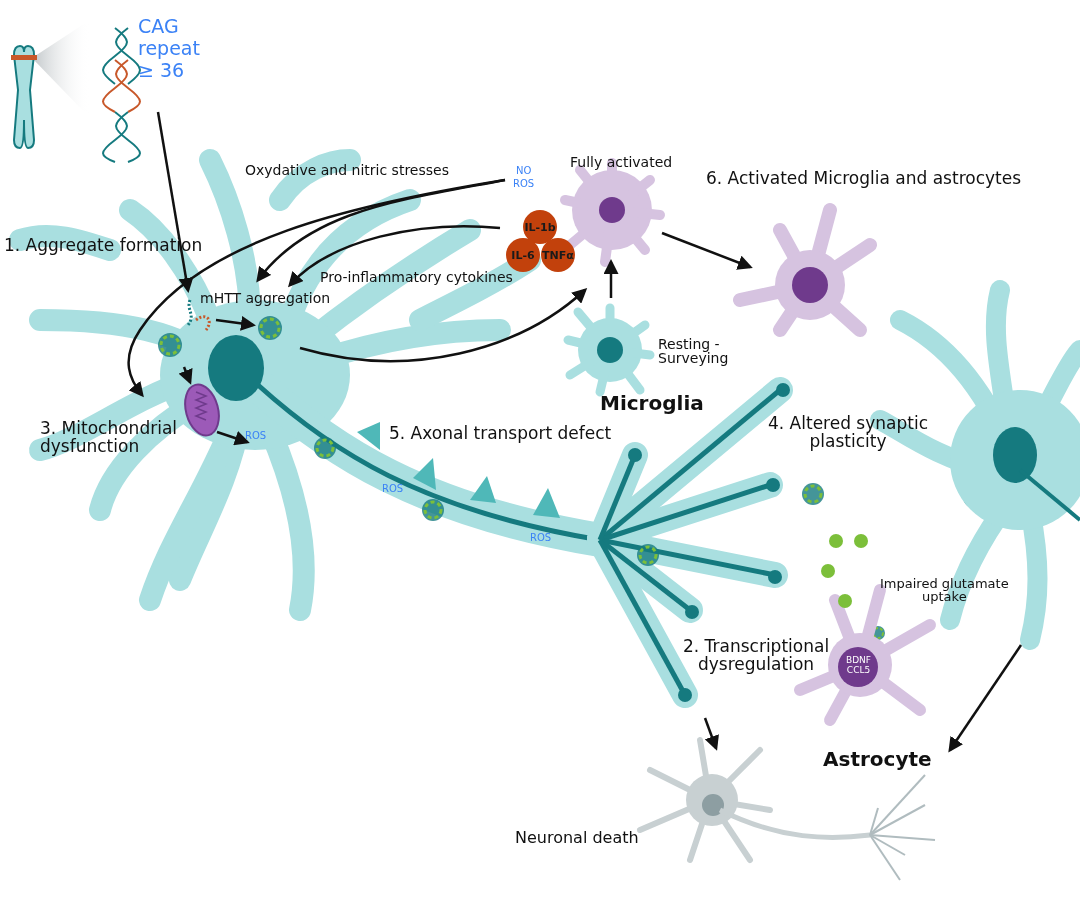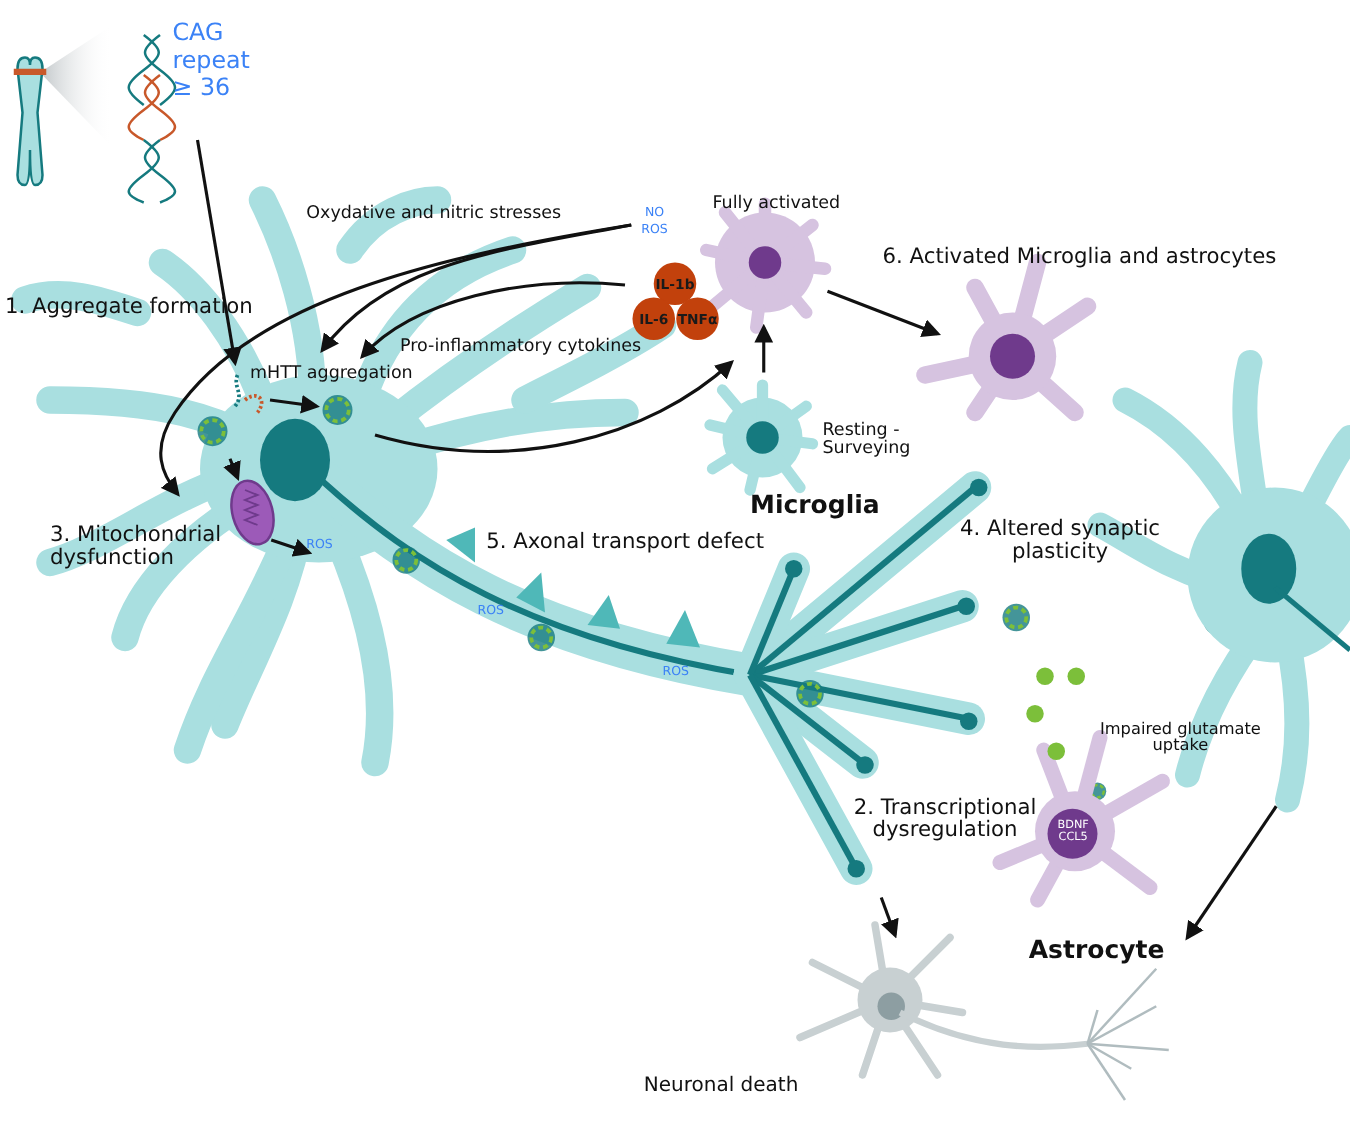--- a/index.html
+++ b/index.html
@@ -263,21 +263,21 @@
   <div>repeat</div>
   <div>≥ 36</div>
 </div>
 
 <div class="lbl lbl-sm" style="left:245px;top:163px;">Oxydative and nitric stresses</div>
 <div class="lbl orange center" style="left:513px;top:164px;font-size:10px;line-height:1.3;text-align:center;">
   <div>NO</div>
   <div>ROS</div>
 </div>
 <div class="lbl lbl-sm" style="left:570px;top:127px;margin-top:28px;">Fully activated</div>
-<div class="lbl lbl-md" style="left:706px;top:170px;font-size:17px;margin-top:27px;">6. Activated Microglia and astrocytes</div>
+<div class="lbl lbl-md" style="left:706px;top:170px;font-size:17px;">6. Activated Microglia and astrocytes</div>
 
 <div class="lbl lbl-md" style="left:4px;top:237px;font-size:17px;">1. Aggregate formation</div>
 
 <div class="cyt" style="left:523px;top:210px;">IL-1b</div>
 <div class="cyt" style="left:506px;top:238px;">IL-6</div>
 <div class="cyt" style="left:541px;top:238px;">TNFα</div>
 
 <div class="lbl lbl-sm" style="left:320px;top:270px;">Pro-inflammatory cytokines</div>
 <div class="lbl lbl-sm" style="left:200px;top:291px;">mHTT aggregation</div>
 
@@ -312,13 +312,13 @@
   <div>dysregulation</div>
 </div>
 
 <div class="lbl center" style="left:846px;top:655px;font-size:9px;color:#fff;line-height:1.15;">
   <div>BDNF</div>
   <div>CCL5</div>
 </div>
 
 <div class="lbl lbl-lg" style="left:823px;top:724px;margin-top:25px;">Astrocyte</div>
 
-<div class="lbl lbl-md" style="left:515px;top:860px;">Neuronal death</div>
+<div class="lbl lbl-md" style="left:515px;top:830px;">Neuronal death</div>
 
 </body></html>

